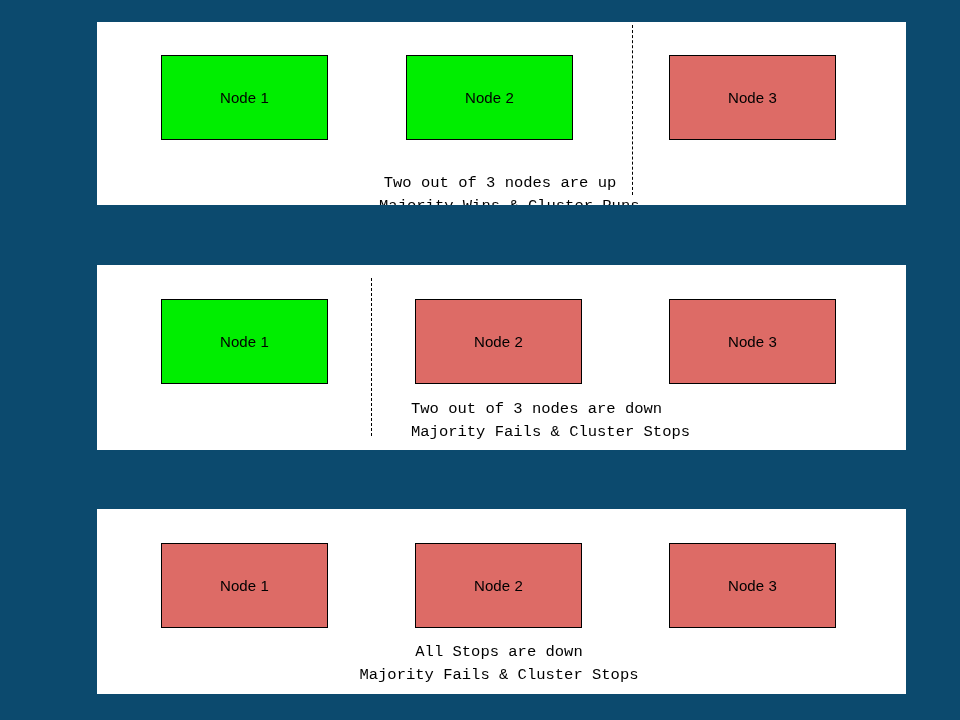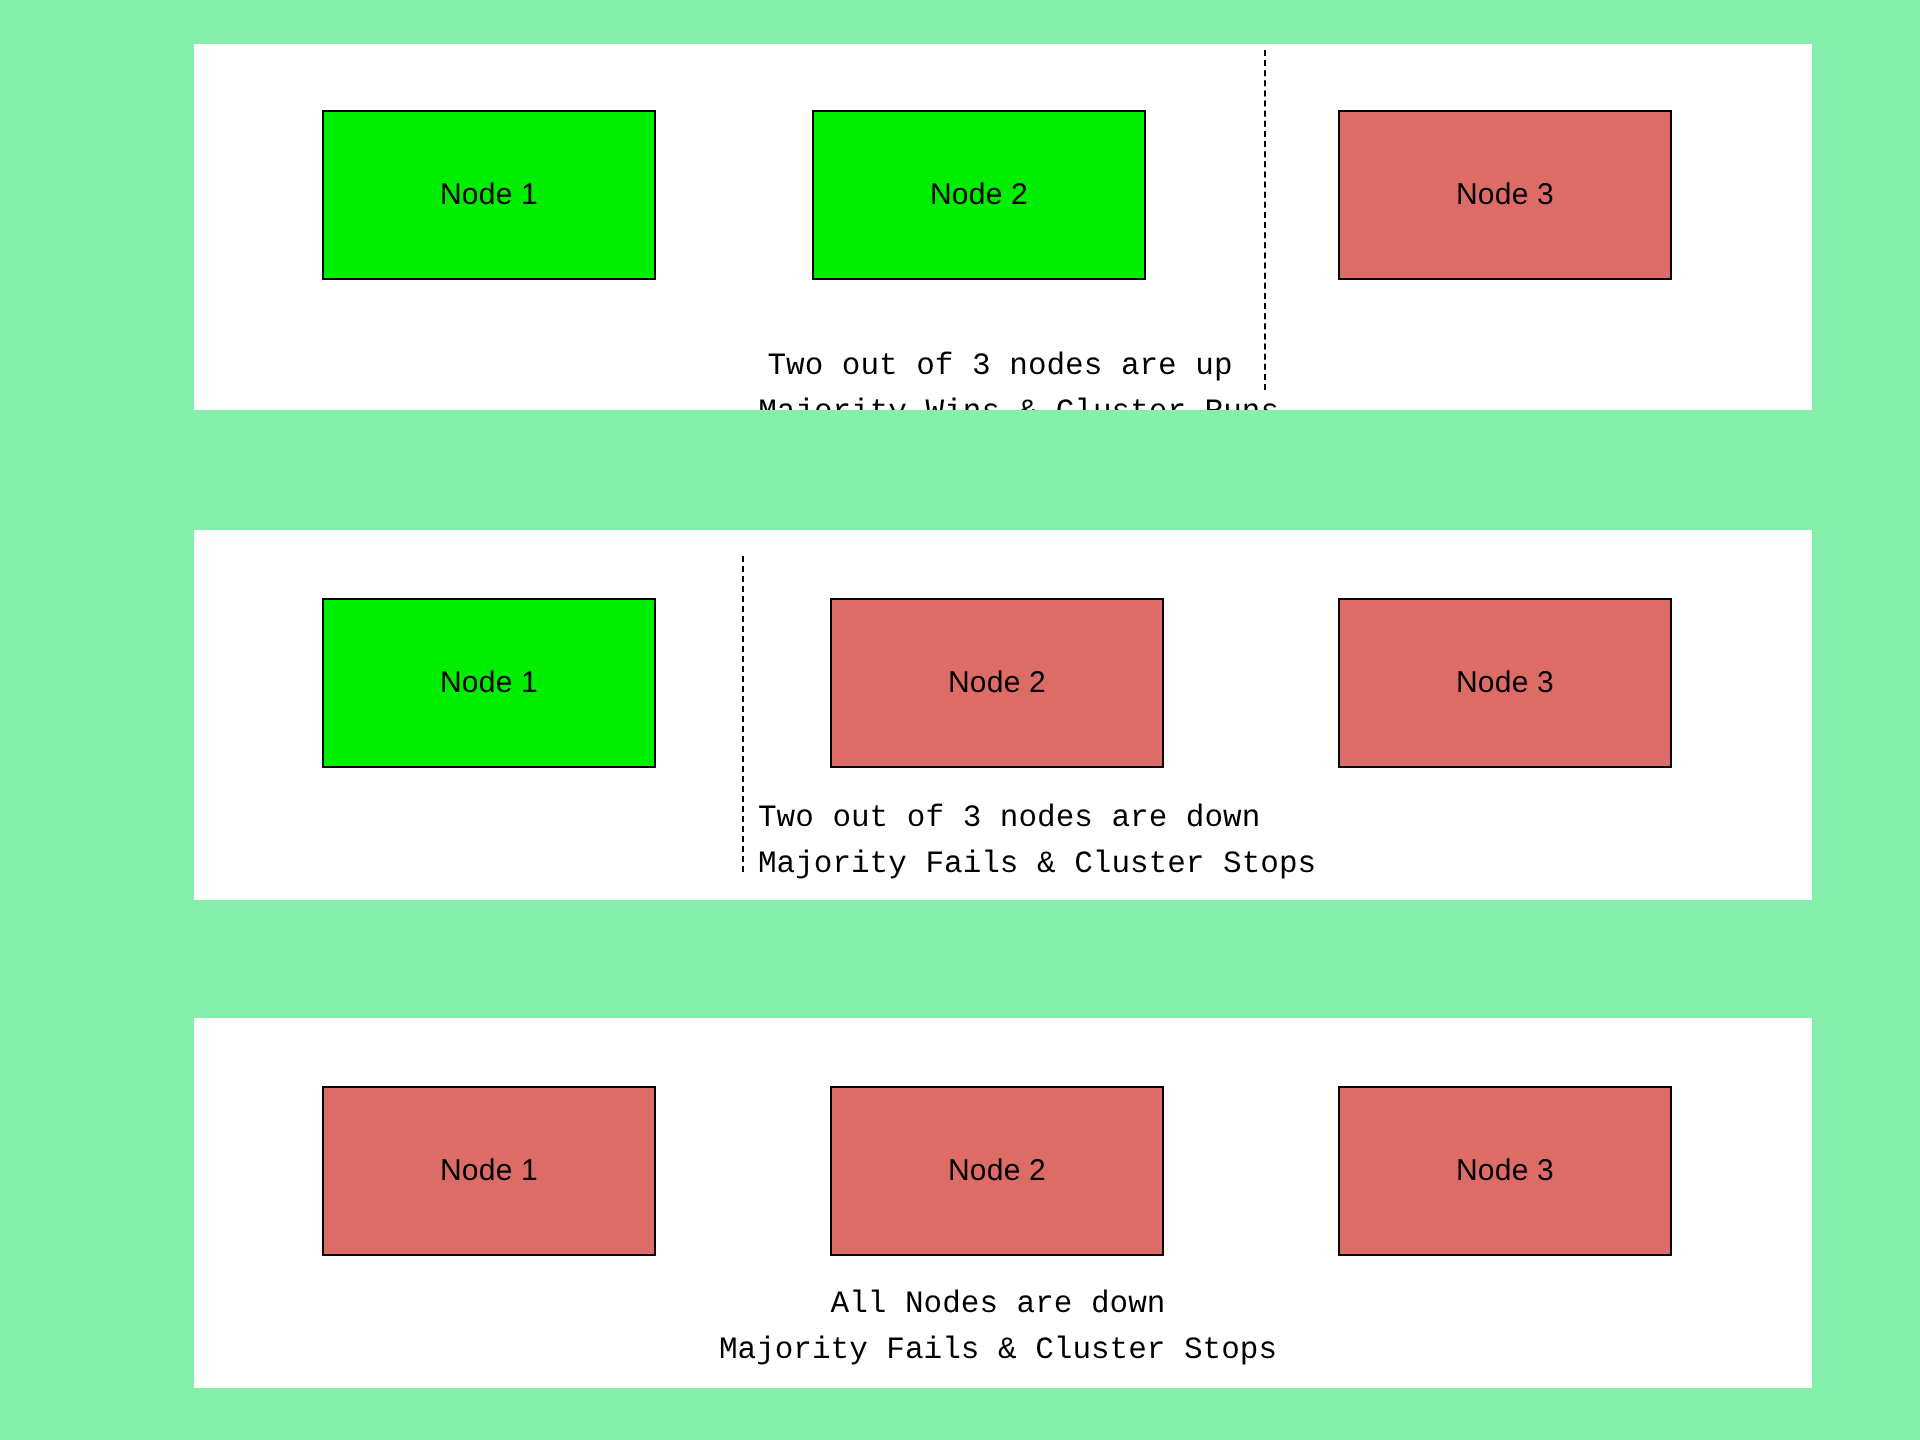--- a/index.html
+++ b/index.html
@@ -11,21 +11,21 @@
     width: 960px;
     height: 720px;
     position: relative;
     overflow: hidden;
     font-family: "Liberation Sans", sans-serif;
   }
   #stage {
     position: relative;
     width: 960px;
     height: 720px;
-    background: #86efac;
+    background: #0c4a6e;
   }
   .panel {
     position: absolute;
     background: #ffffff;
     box-sizing: border-box;
     overflow: hidden;
   }
   .node-box {
     position: absolute;
     box-sizing: border-box;
@@ -52,20 +52,21 @@
     font-size: 15.5px;
     color: #000000;
     line-height: 23px;
     white-space: nowrap;
   }
   .caption-centered {
     text-align: center;
   }
   .caption-left {
     text-align: left;
+    margin-left: 32px;
   }
   .caption-line {
     display: block;
   }
 </style>
 </head>
 <body>
 
 <div id="stage">
 
@@ -121,18 +122,18 @@
 
     <div class="node-box" style="left:318px; top:34px; width:167px; height:85px; background:#dd6b66;">
       <span class="node-label">Node 2</span>
     </div>
 
     <div class="node-box" style="left:572px; top:34px; width:167px; height:85px; background:#dd6b66;">
       <span class="node-label">Node 3</span>
     </div>
 
     <div class="caption caption-centered" style="left:252px; top:132px; width:300px;">
-      <span class="caption-line">All Nodes are down</span>
+      <span class="caption-line">All Stops are down</span>
       <span class="caption-line">Majority Fails &amp; Cluster Stops</span>
     </div>
   </div>
 
 </div>
 
 </body></html>

